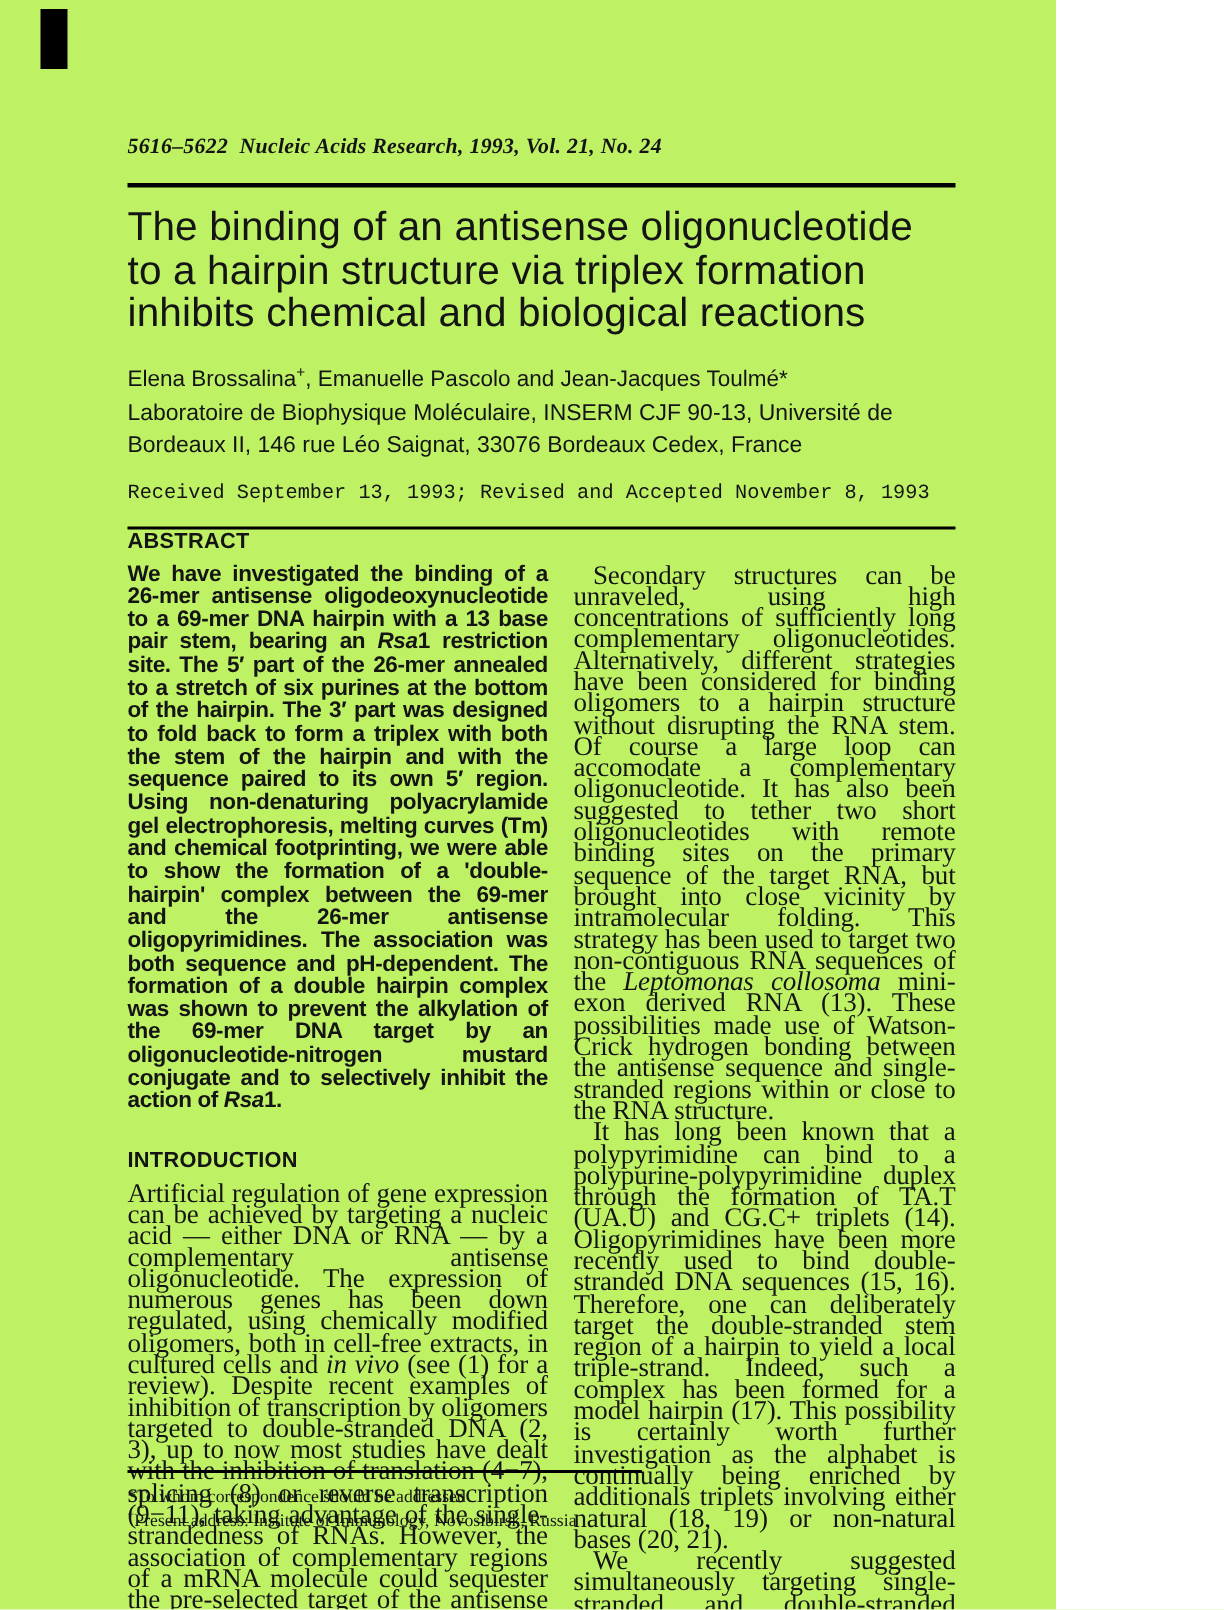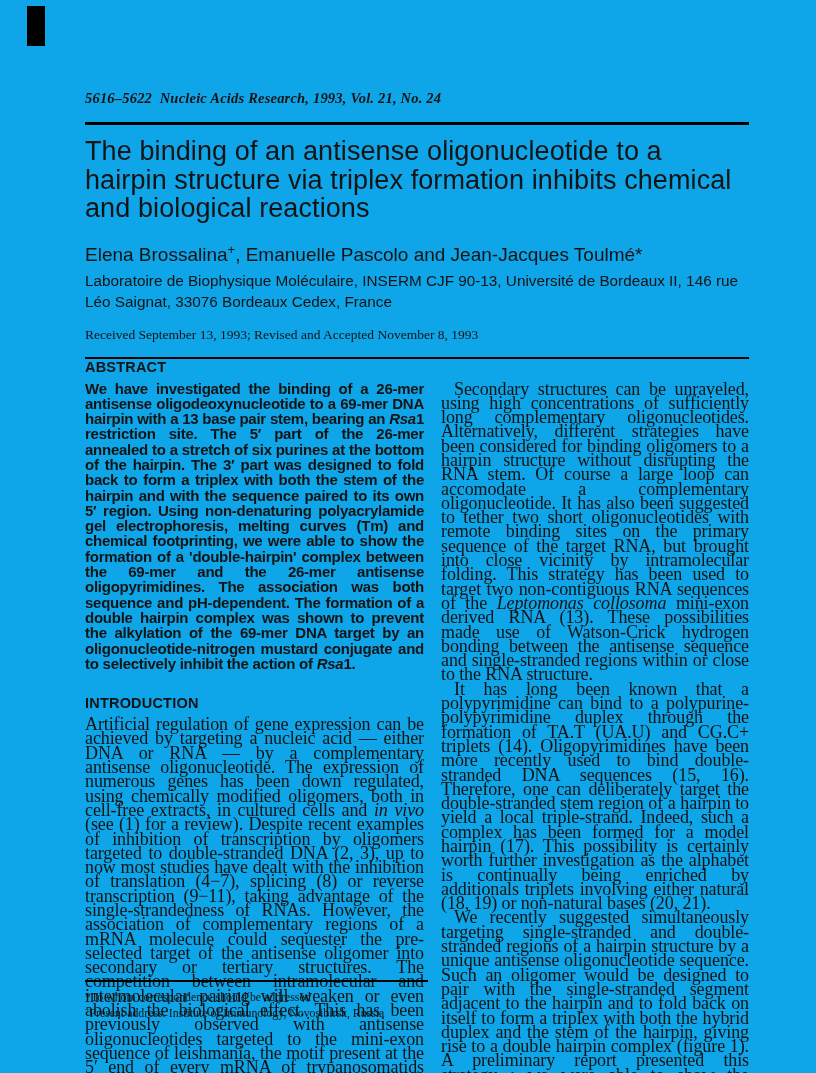--- a/index.html
+++ b/index.html
@@ -1,20 +1,20 @@
 <!DOCTYPE html>
 <html><head>
 <meta charset="utf-8">
 <style>
   html, body { margin: 0; padding: 0; background: #ffffff; }
   .page {
     position: relative;
-    width: 816px;
+    width: 704px;
     height: 1073px;
-    background: #0ea5e9;
+    background: #bef264;
     color: #141414;
     overflow: hidden;
     font-family: "Liberation Serif", serif;
   }
   .scan-artifact {
     position: absolute;
     left: 27px;
     top: 6px;
     width: 18px;
     height: 40px;
@@ -37,31 +37,31 @@
   .article-title {
     font-family: "Liberation Sans", sans-serif;
     font-weight: 400;
     font-size: 27px;
     line-height: 28.5px;
     margin: 12px 0 0 0;
     letter-spacing: 0.1px;
   }
   .authors {
     font-family: "Liberation Sans", sans-serif;
-    font-size: 19px;
+    font-size: 15px;
     margin-top: 21px;
   }
   .affiliation {
     font-family: "Liberation Sans", sans-serif;
     font-size: 15.3px;
     line-height: 21px;
     margin-top: 4px;
   }
   .received {
-    font-family: Liberation Serif, serif;
+    font-family: Liberation Mono, monospace;
     font-size: 13.5px;
     margin-top: 15px;
   }
   .columns {
     display: flex;
     gap: 17px;
   }
   .col-left  { width: 339px; }
   .col-right { width: 308px; padding-top: 23px; }
   .section-heading {

